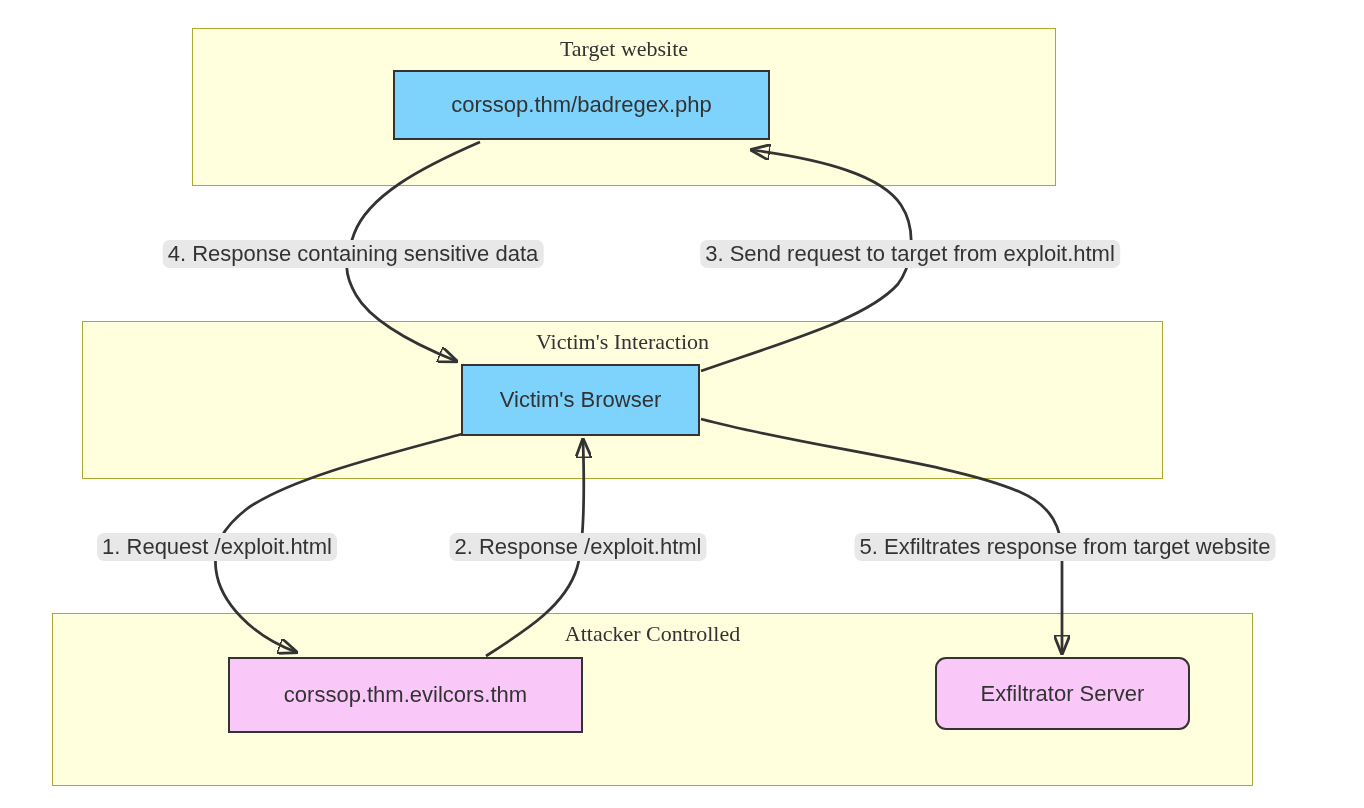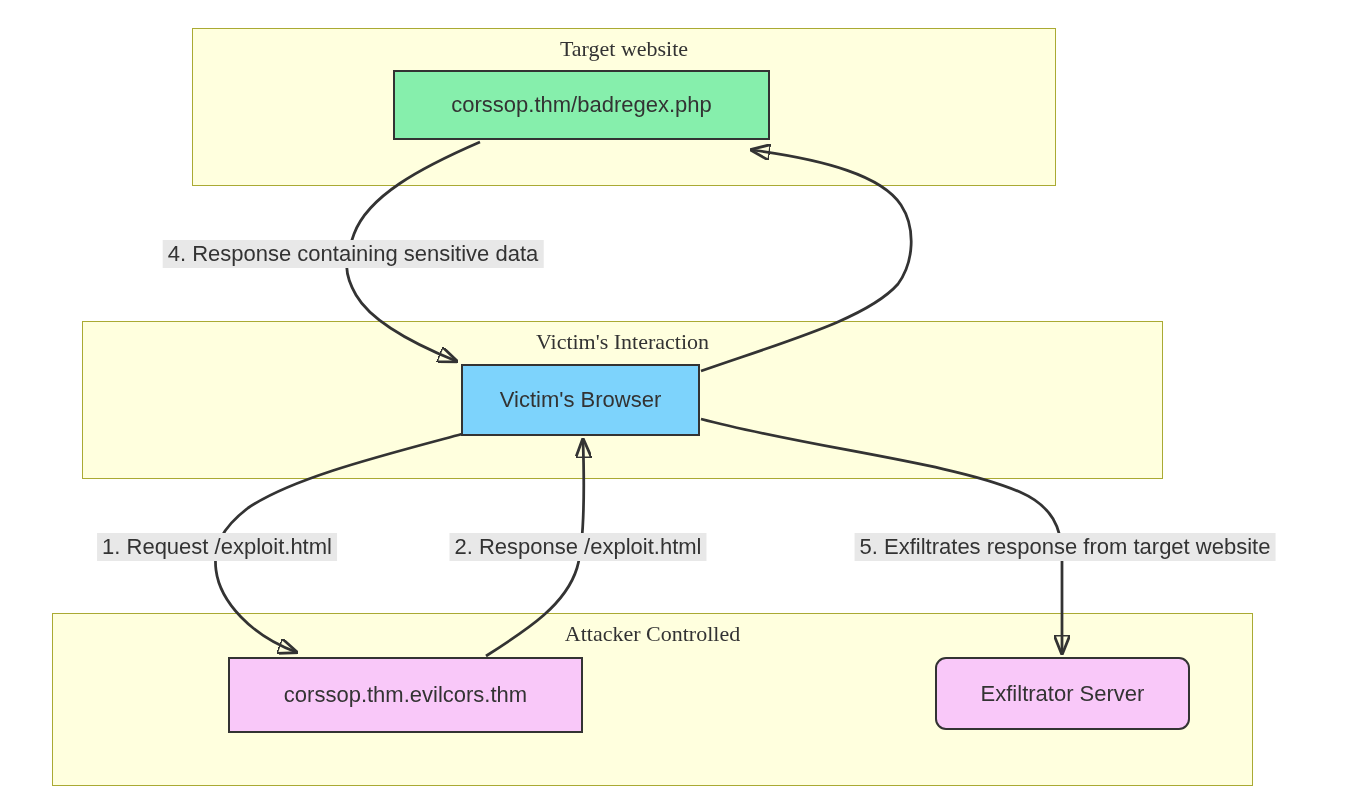--- a/index.html
+++ b/index.html
@@ -16,29 +16,29 @@
     position:absolute; top:7px; left:0; right:0; text-align:center;
     font-size:22px; color:#333333; white-space:nowrap;
   }
   
   svg.edges { position:absolute; left:0; top:0; z-index:2; }
   svg.edges path { fill:none; stroke:#333333; stroke-width:2.75px; }
   
   .elabel {
     position:absolute; transform:translateX(-50%); background:#e8e8e8;
     font-size:22px; line-height:26px; padding:1px 5px; white-space:nowrap;
-    z-index:3; color:#333333;
+    z-index:3; color:#333333;border-radius:7px;
   }
   
   .node {
     position:absolute; border:2.5px solid #333333; box-sizing:border-box;
     display:flex; align-items:center; justify-content:center;
     font-size:22px; z-index:4; white-space:nowrap;
   }
-  .n-yellow { background:#86efac; }
+  .n-yellow { background:#7dd3fc; }
   .n-cyan   { background:#7dd3fc; }
   .n-pink   { background:#f9c8f9; }
 </style>
 </head>
 <body>
 
 <div class="canvas">
 
   <div class="sg" style="left:192px; top:28px; width:864px; height:158px;">
     <div class="sg-title">Target website</div>
@@ -59,20 +59,21 @@
       </marker>
     </defs>
     <path d="M 462 434 C 380 456, 292 478, 248 508 C 222 528, 213 546, 216 570 C 220 602, 252 636, 296 652" marker-end="url(#arrow)"></path>
     <path d="M 486 656 C 530 628, 566 604, 577 568 C 586 538, 584 472, 583 440" marker-end="url(#arrow)"></path>
     <path d="M 701 371 C 790 340, 868 318, 898 284 C 914 262, 916 228, 901 205 C 882 176, 826 160, 752 150" marker-end="url(#arrow)"></path>
     <path d="M 480 142 C 420 168, 368 196, 354 234 C 344 262, 344 274, 356 295 C 371 321, 414 344, 456 361" marker-end="url(#arrow)"></path>
     <path d="M 701 419 C 810 448, 950 462, 1020 492 C 1052 506, 1062 528, 1062 556 L 1062 653" marker-end="url(#arrow)"></path>
   </svg>
 
   <div class="elabel" style="left:353px; top:240px;">4. Response containing sensitive data</div>
+  <div class="elabel" style="left:910px; top:240px;">3. Send request to target from exploit.html</div>
   <div class="elabel" style="left:217px; top:533px;">1. Request /exploit.html</div>
   <div class="elabel" style="left:578px; top:533px;">2. Response /exploit.html</div>
   <div class="elabel" style="left:1065px; top:533px;">5. Exfiltrates response from target website</div>
 
   <div class="node n-yellow" style="left:393px; top:70px; width:377px; height:70px;">
     <span>corssop.thm/badregex.php</span>
   </div>
 
   <div class="node n-cyan" style="left:461px; top:364px; width:239px; height:72px;">
     <span>Victim's Browser</span>

